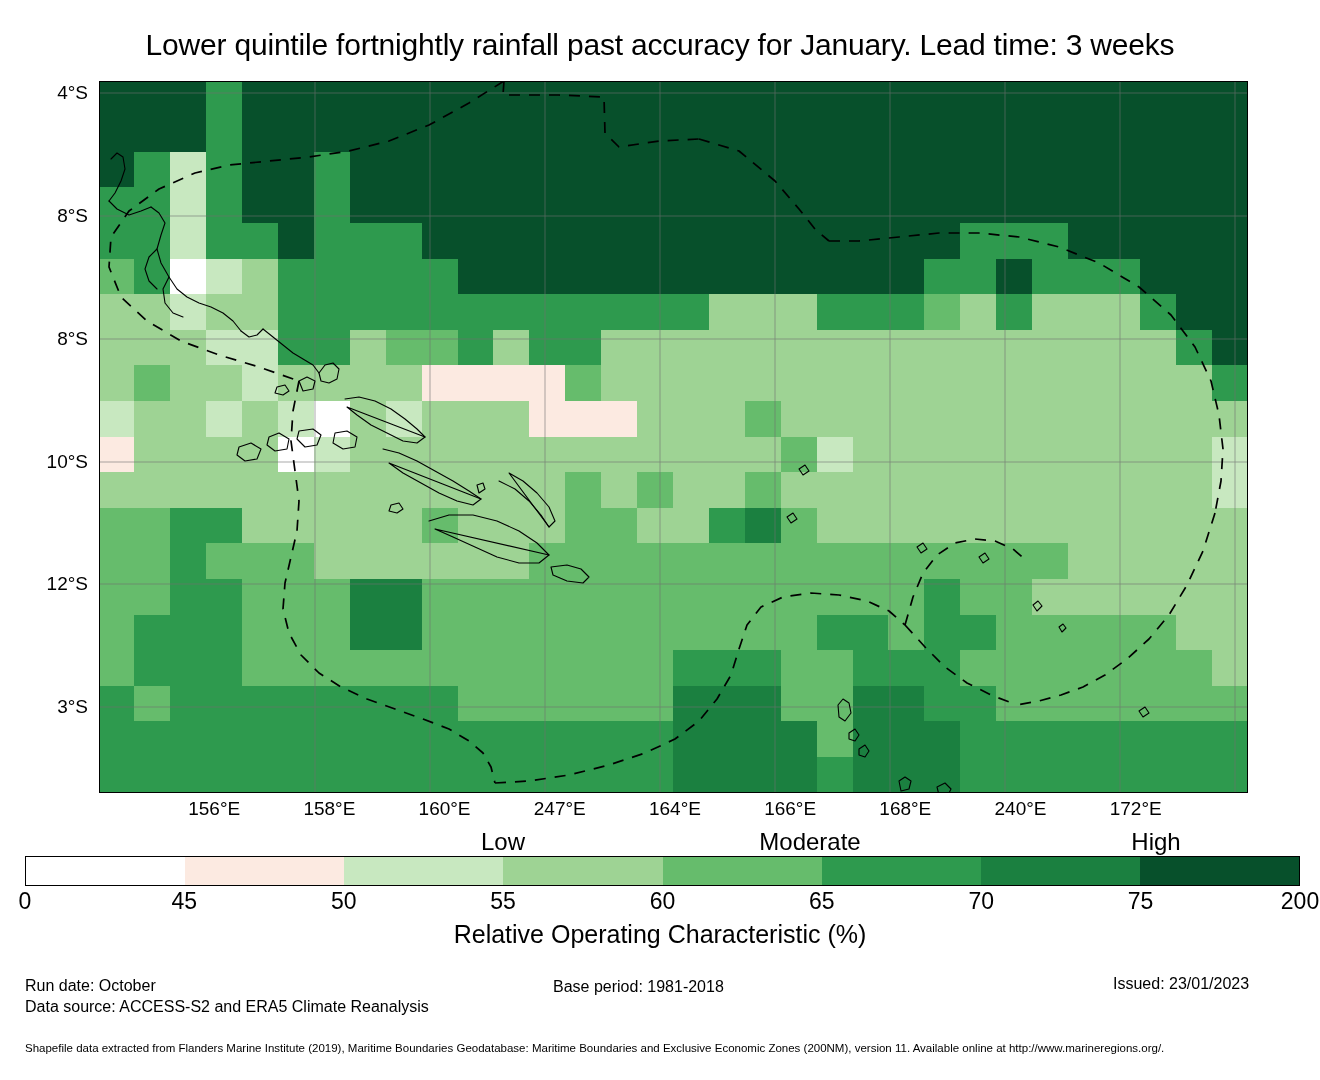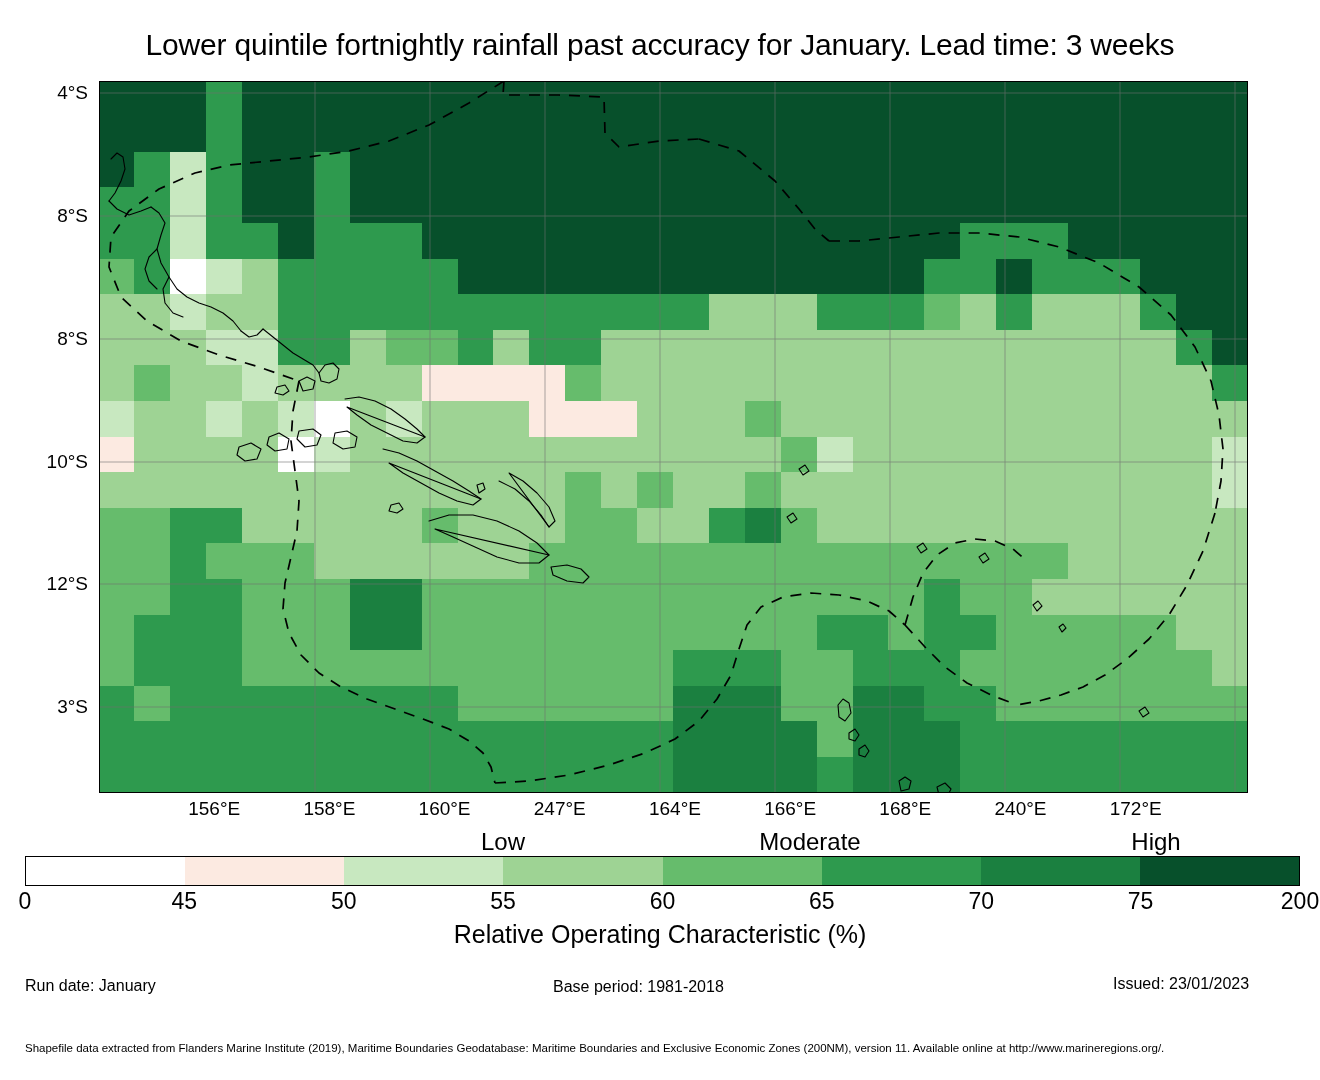--- a/index.html
+++ b/index.html
@@ -852,17 +852,18 @@
     <div class="cb-tick" style="left: 503.125px;">55</div>
     <div class="cb-tick" style="left: 662.5px;">60</div>
     <div class="cb-tick" style="left: 821.875px;">65</div>
     <div class="cb-tick" style="left: 981.25px;">70</div>
     <div class="cb-tick" style="left: 1140.62px;">75</div>
     <div class="cb-tick" style="left: 1300px;">200</div>
   </div>
 <div id="cb-title">Relative Operating Characteristic (%)</div>
 
 <div id="foot-left">
-  <div>Run date: January</div>
+  <div>Run date: October</div>
+  <div>Data source: ACCESS-S2 and ERA5 Climate Reanalysis</div>
 </div>
 <div id="foot-mid">Base period: 1981-2018</div>
 <div id="foot-right">Issued: 23/01/2023</div>
 <div id="foot-note">Shapefile data extracted from Flanders Marine Institute (2019), Maritime Boundaries Geodatabase: Maritime Boundaries and Exclusive Economic Zones (200NM), version 11. Available online at http://www.marineregions.org/.</div>
 
 </body></html>

